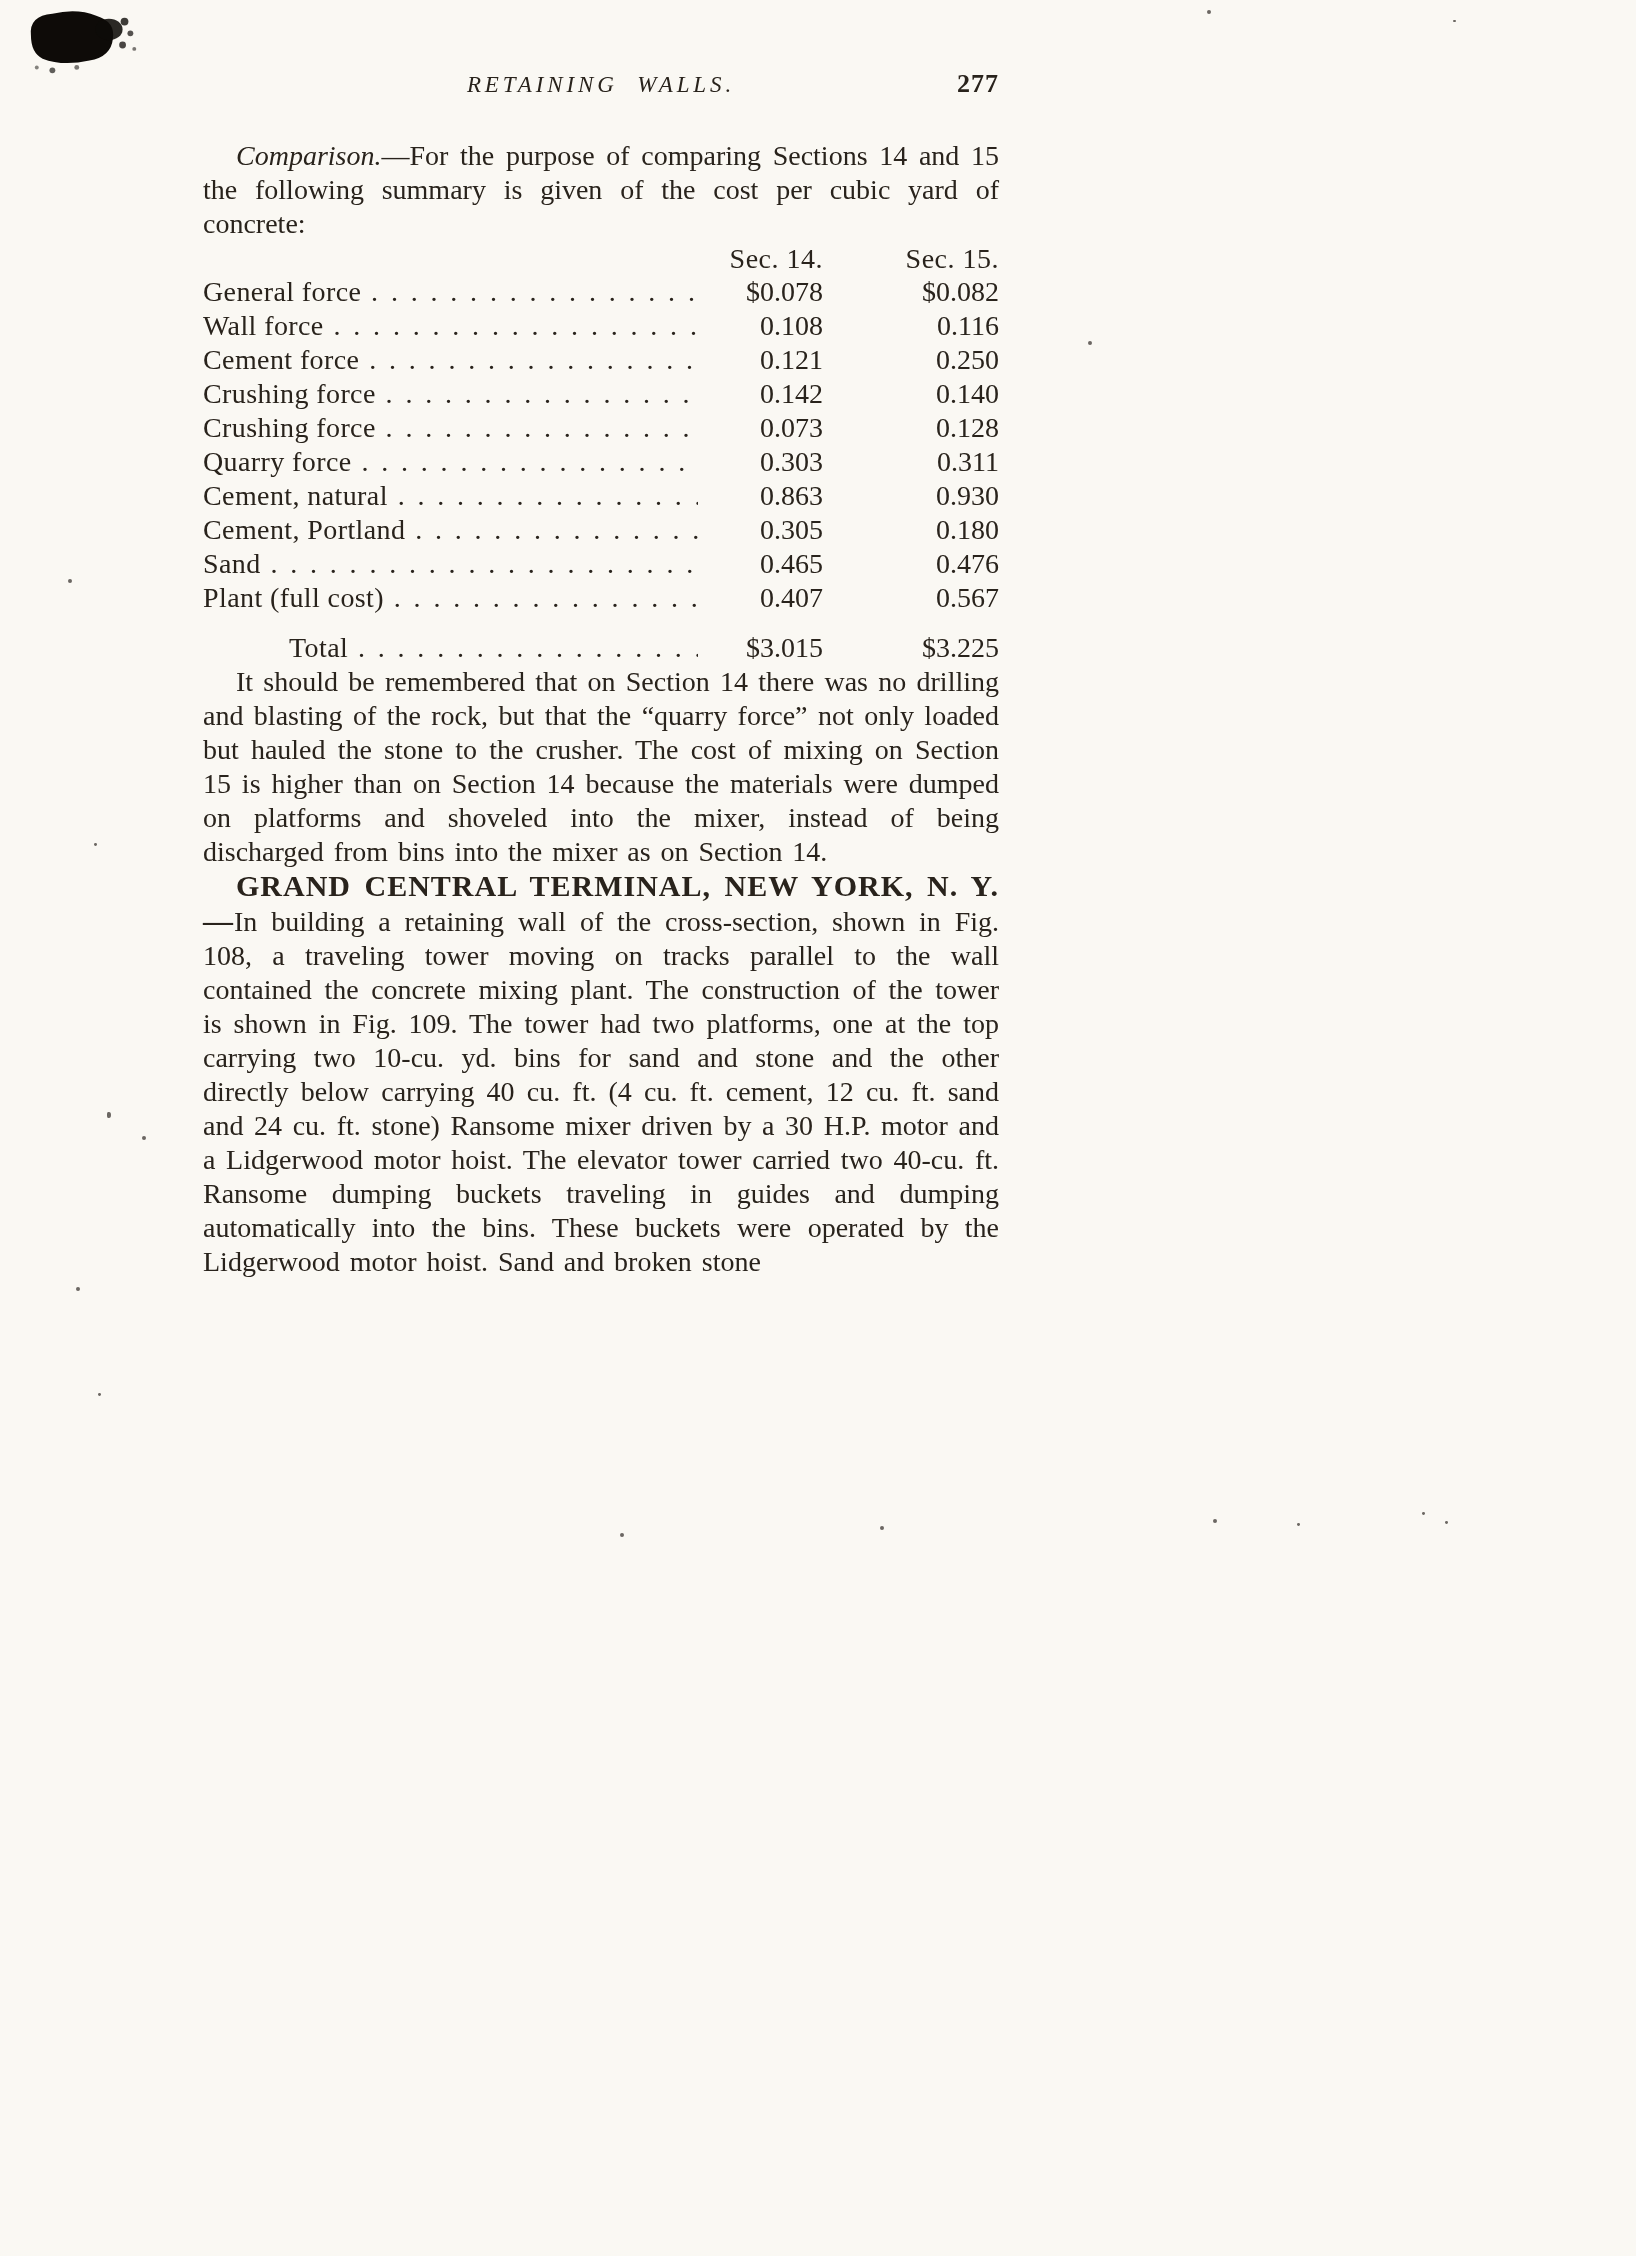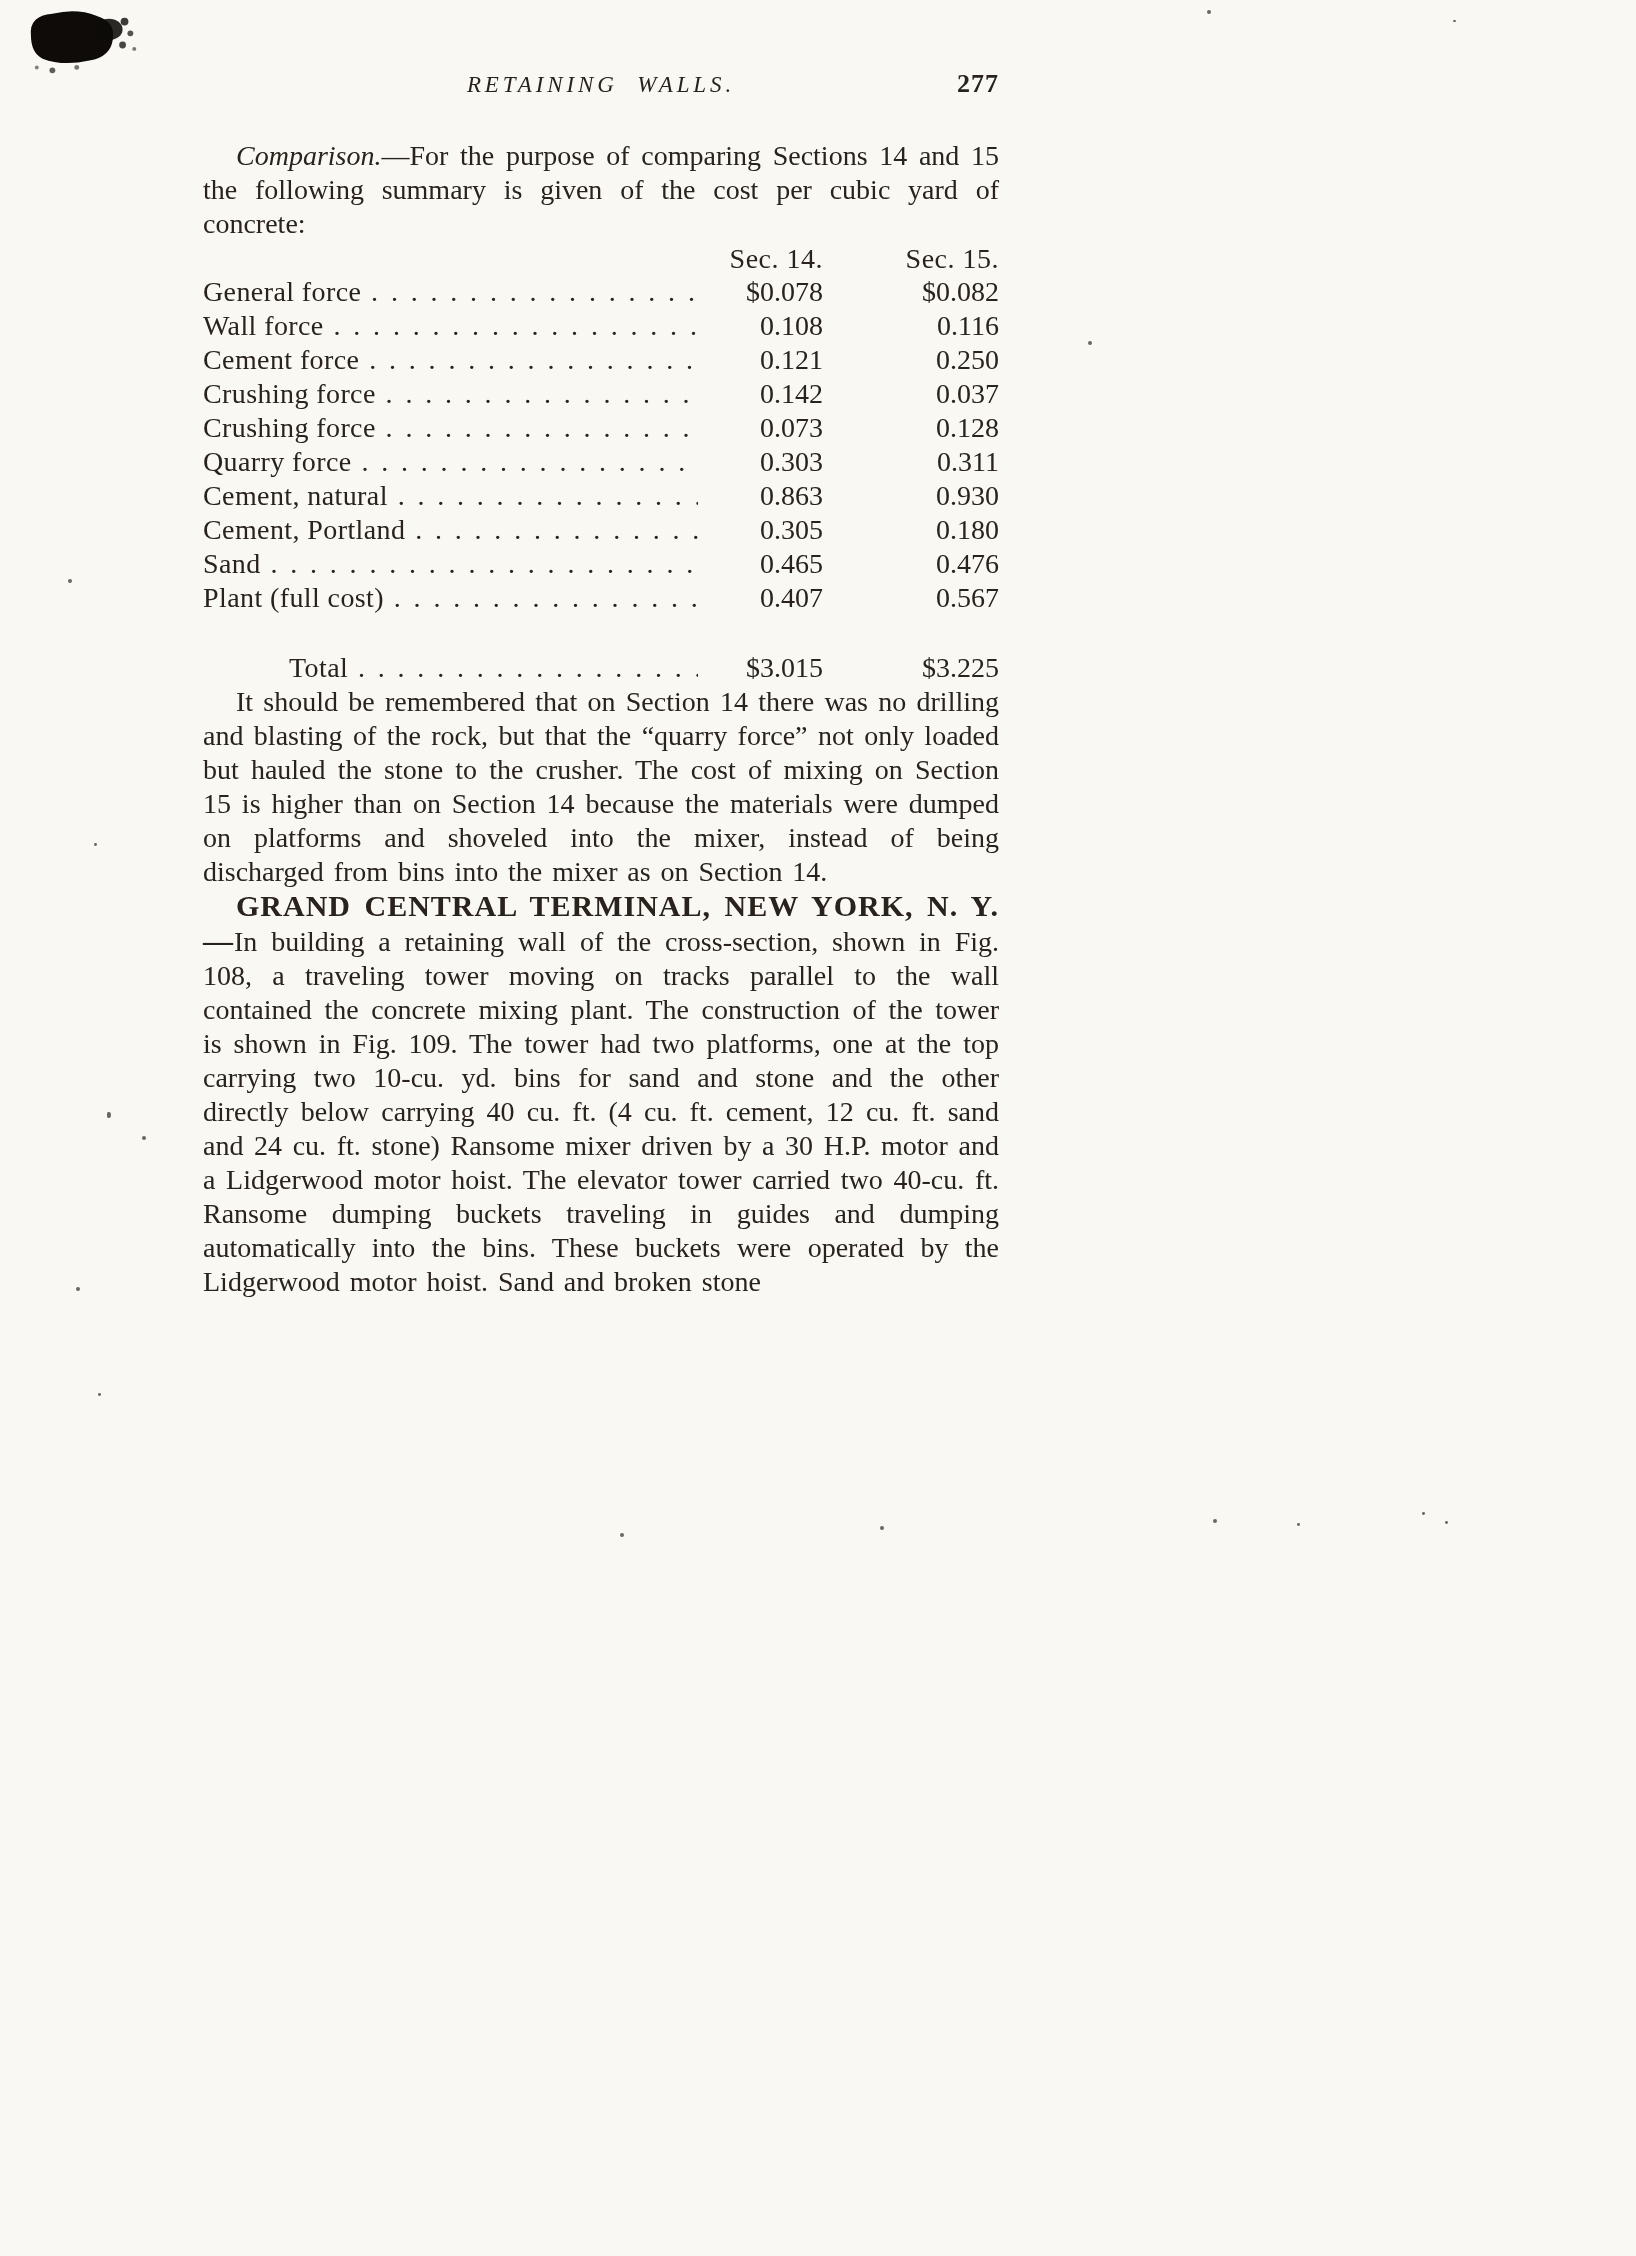--- a/index.html
+++ b/index.html
@@ -79,21 +79,21 @@
   }
   .leader::after {
     content: ". . . . . . . . . . . . . . . . . . . . . . . . . . . . . . . . . . . . . . . . . . . . . . . . . . . . . . . . . . . .";
     letter-spacing: 2.9px;
   }
   .v { text-align: right; white-space: nowrap; }
   .v14 { width: 115px; }
   .v15 { width: 176px; }
   .thead-row { line-height: 33px; }
   .thead-row .v { letter-spacing: 0.5px; }
-  .total-row { margin-top: 36px; }
+  .total-row { margin-top: 16px; }
   .total-row .tlabel { padding-left: 86px; }
 
   .gct-heading {
     font-weight: bold;
     font-size: 30px;
     letter-spacing: 1px;
   }
 </style>
 </head>
 <body>
@@ -166,21 +166,21 @@
         <span class="leader"></span>
         <span class="v v14">0.121</span>
         <span class="v v15">0.250</span>
       </div>
 
 
       <div class="trow">
         <span class="tlabel">Crushing force</span>
         <span class="leader"></span>
         <span class="v v14">0.142</span>
-        <span class="v v15">0.037</span>
+        <span class="v v15">0.140</span>
       </div>
 
       <div class="trow">
         <span class="tlabel">Crushing force</span>
         <span class="leader"></span>
         <span class="v v14">0.073</span>
         <span class="v v15">0.128</span>
       </div>
 
       <div class="trow">

